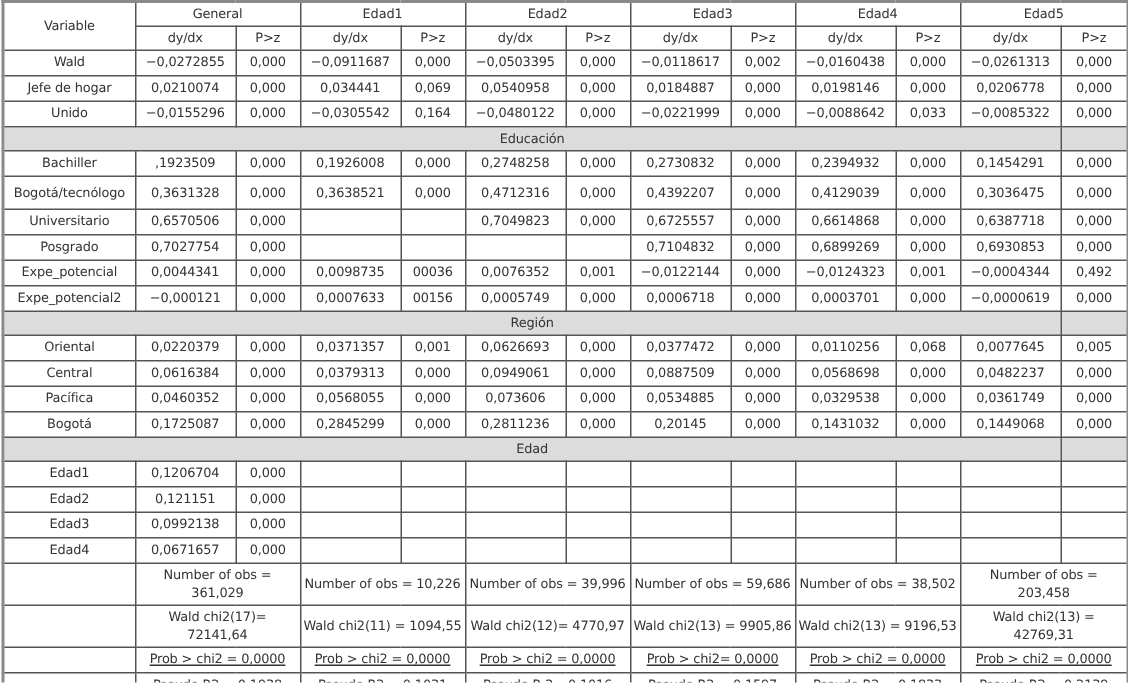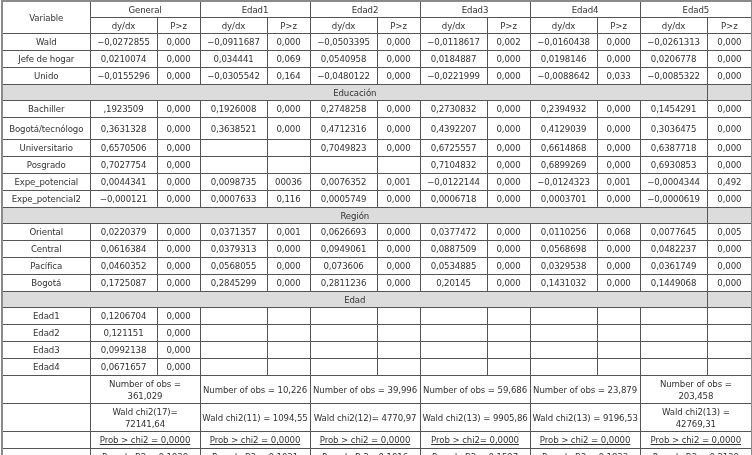--- a/index.html
+++ b/index.html
@@ -204,21 +204,21 @@
         <td>−0,0124323</td>
         <td>0,001</td>
         <td>−0,0004344</td>
         <td>0,492</td>
       </tr>
       <tr class="r">
         <td>Expe_potencial2</td>
         <td>−0,000121</td>
         <td>0,000</td>
         <td>0,0007633</td>
-        <td>0,116</td>
+        <td>00156</td>
         <td>0,0005749</td>
         <td>0,000</td>
         <td>0,0006718</td>
         <td>0,000</td>
         <td>0,0003701</td>
         <td>0,000</td>
         <td>−0,0000619</td>
         <td>0,000</td>
       </tr>
       <tr class="sec">
@@ -348,21 +348,21 @@
         <td></td>
         <td></td>
         <td></td>
       </tr>
       <tr class="stat stat2">
         <td></td>
         <td colspan="2">Number of obs = 361,029</td>
         <td colspan="2">Number of obs = 10,226</td>
         <td colspan="2">Number of obs = 39,996</td>
         <td colspan="2">Number of obs = 59,686</td>
-        <td colspan="2">Number of obs = 23,879</td>
+        <td colspan="2">Number of obs = 38,502</td>
         <td colspan="2">Number of obs = 203,458</td>
       </tr>
       <tr class="stat stat2">
         <td></td>
         <td colspan="2">Wald chi2(17)= 72141,64</td>
         <td colspan="2">Wald chi2(11) = 1094,55</td>
         <td colspan="2">Wald chi2(12)= 4770,97</td>
         <td colspan="2">Wald chi2(13) = 9905,86</td>
         <td colspan="2">Wald chi2(13) = 9196,53</td>
         <td colspan="2">Wald chi2(13) = 42769,31</td>

